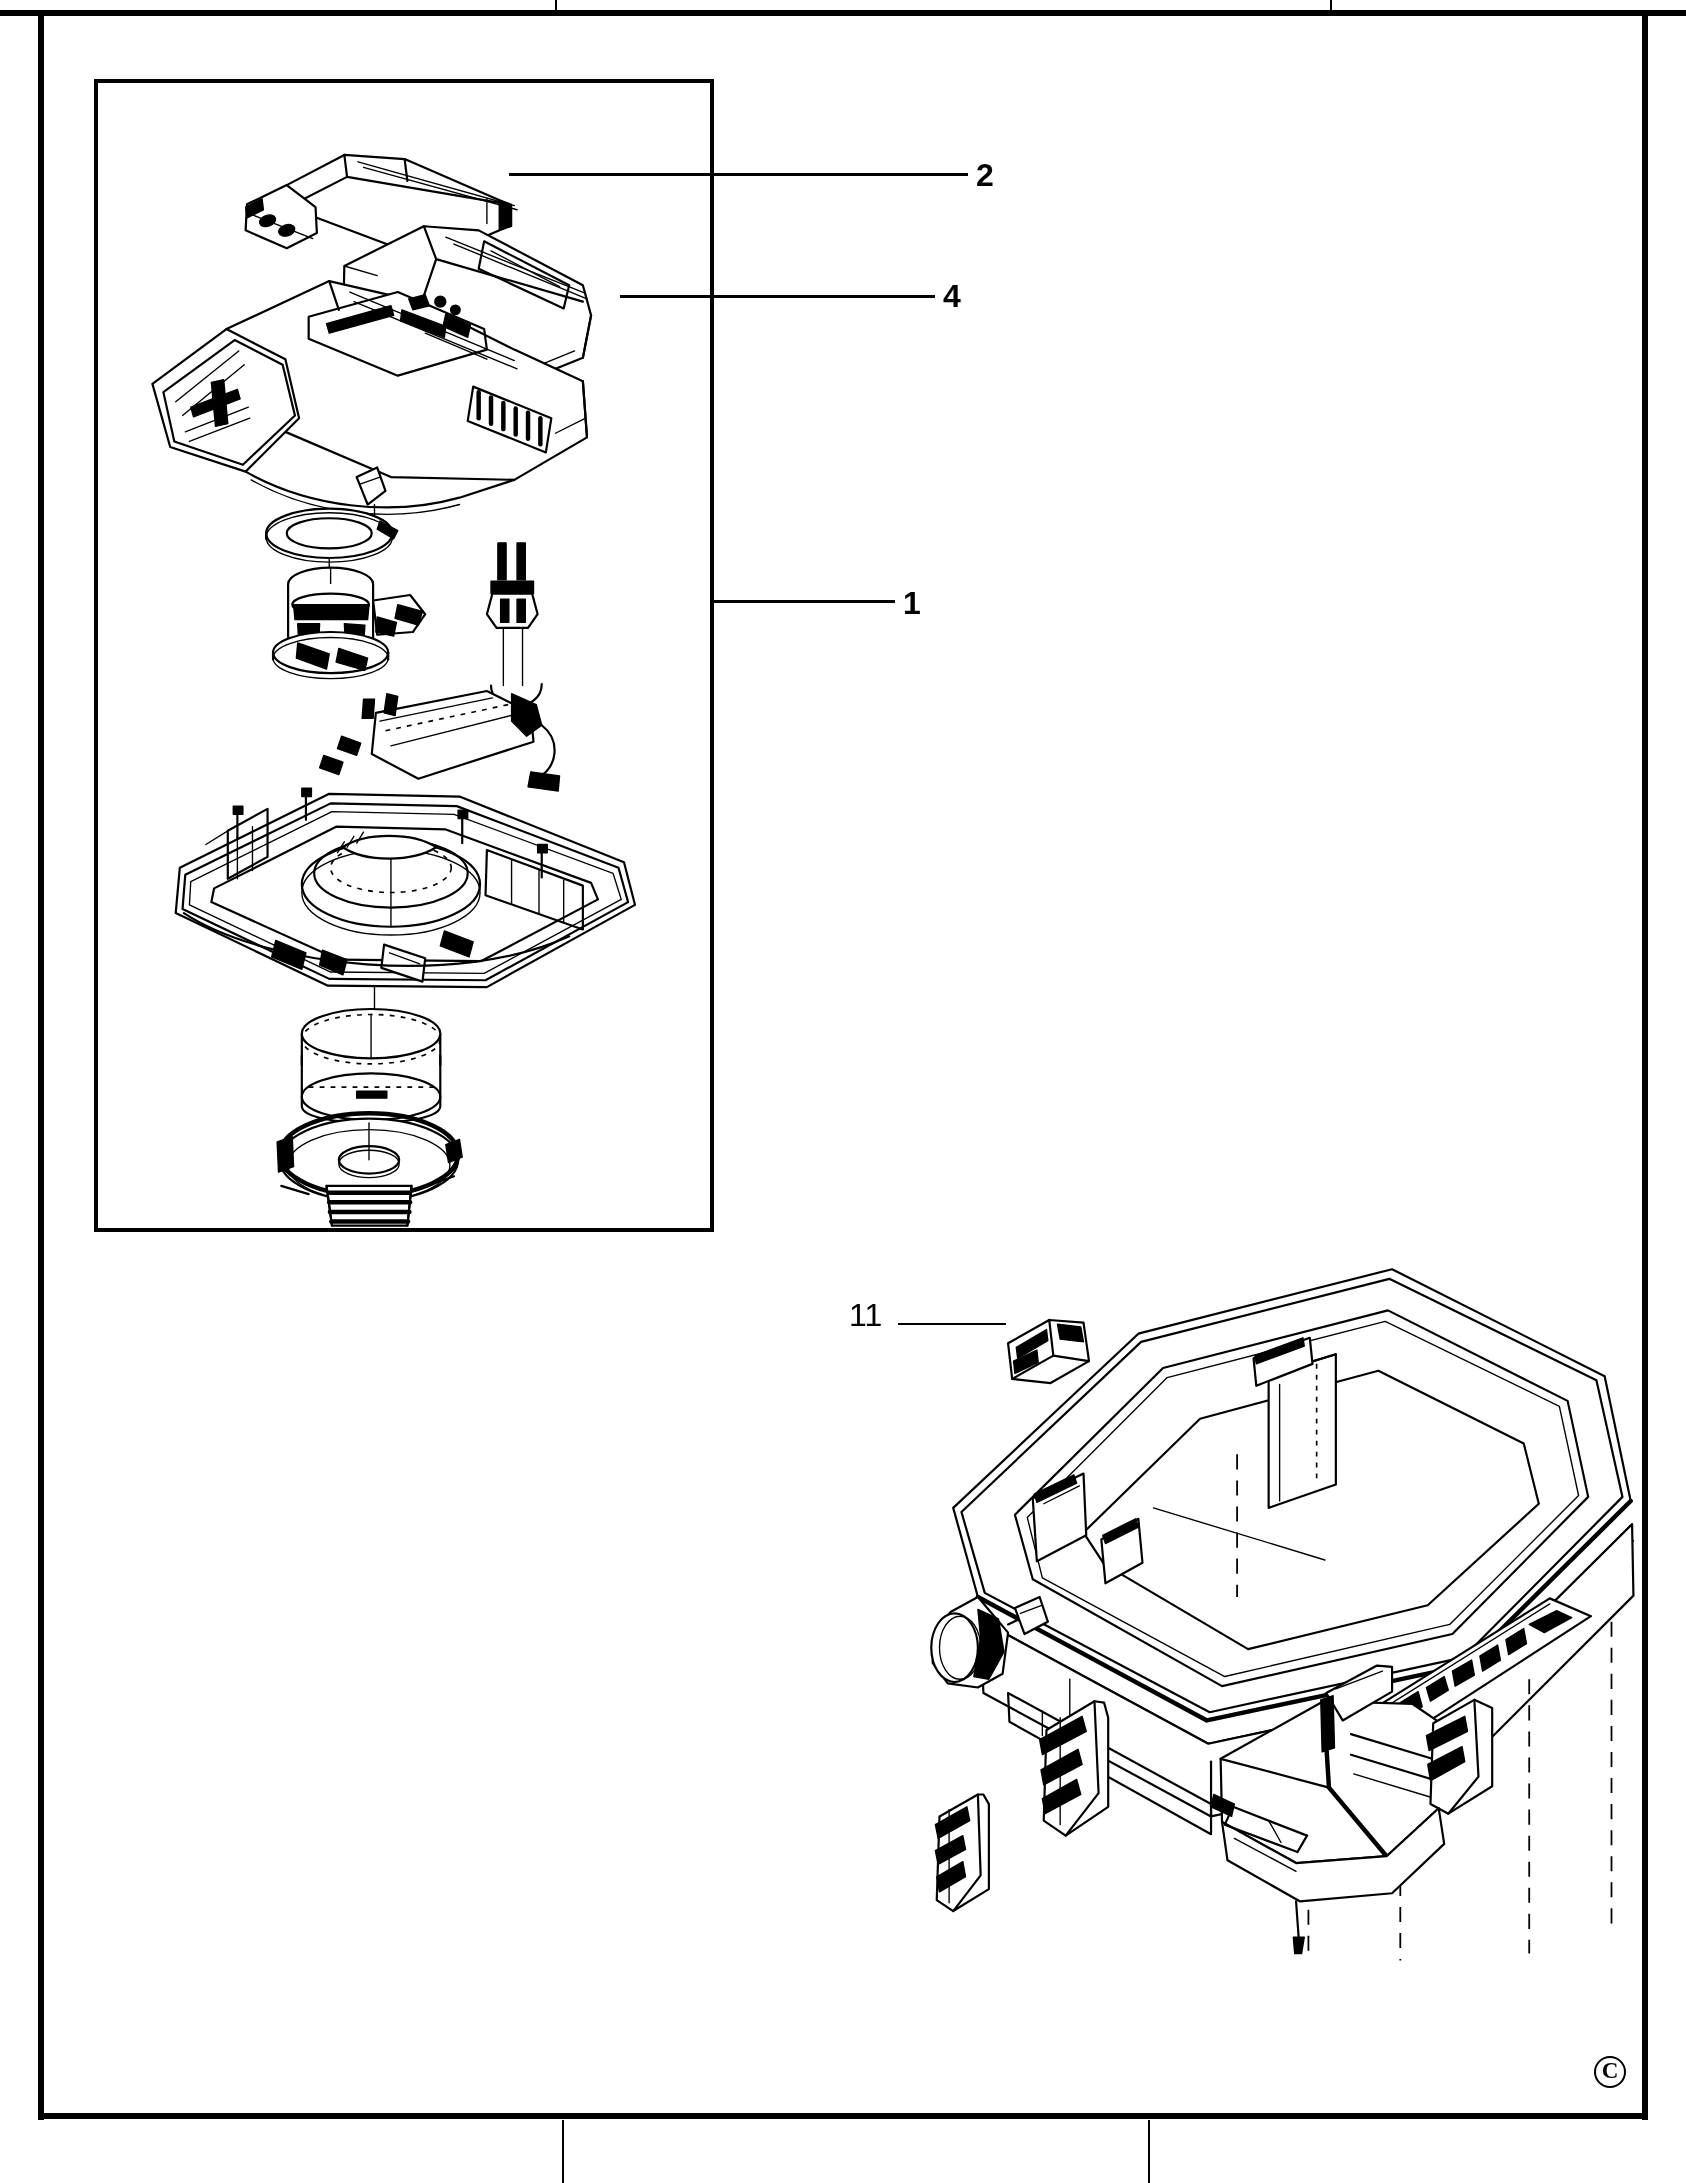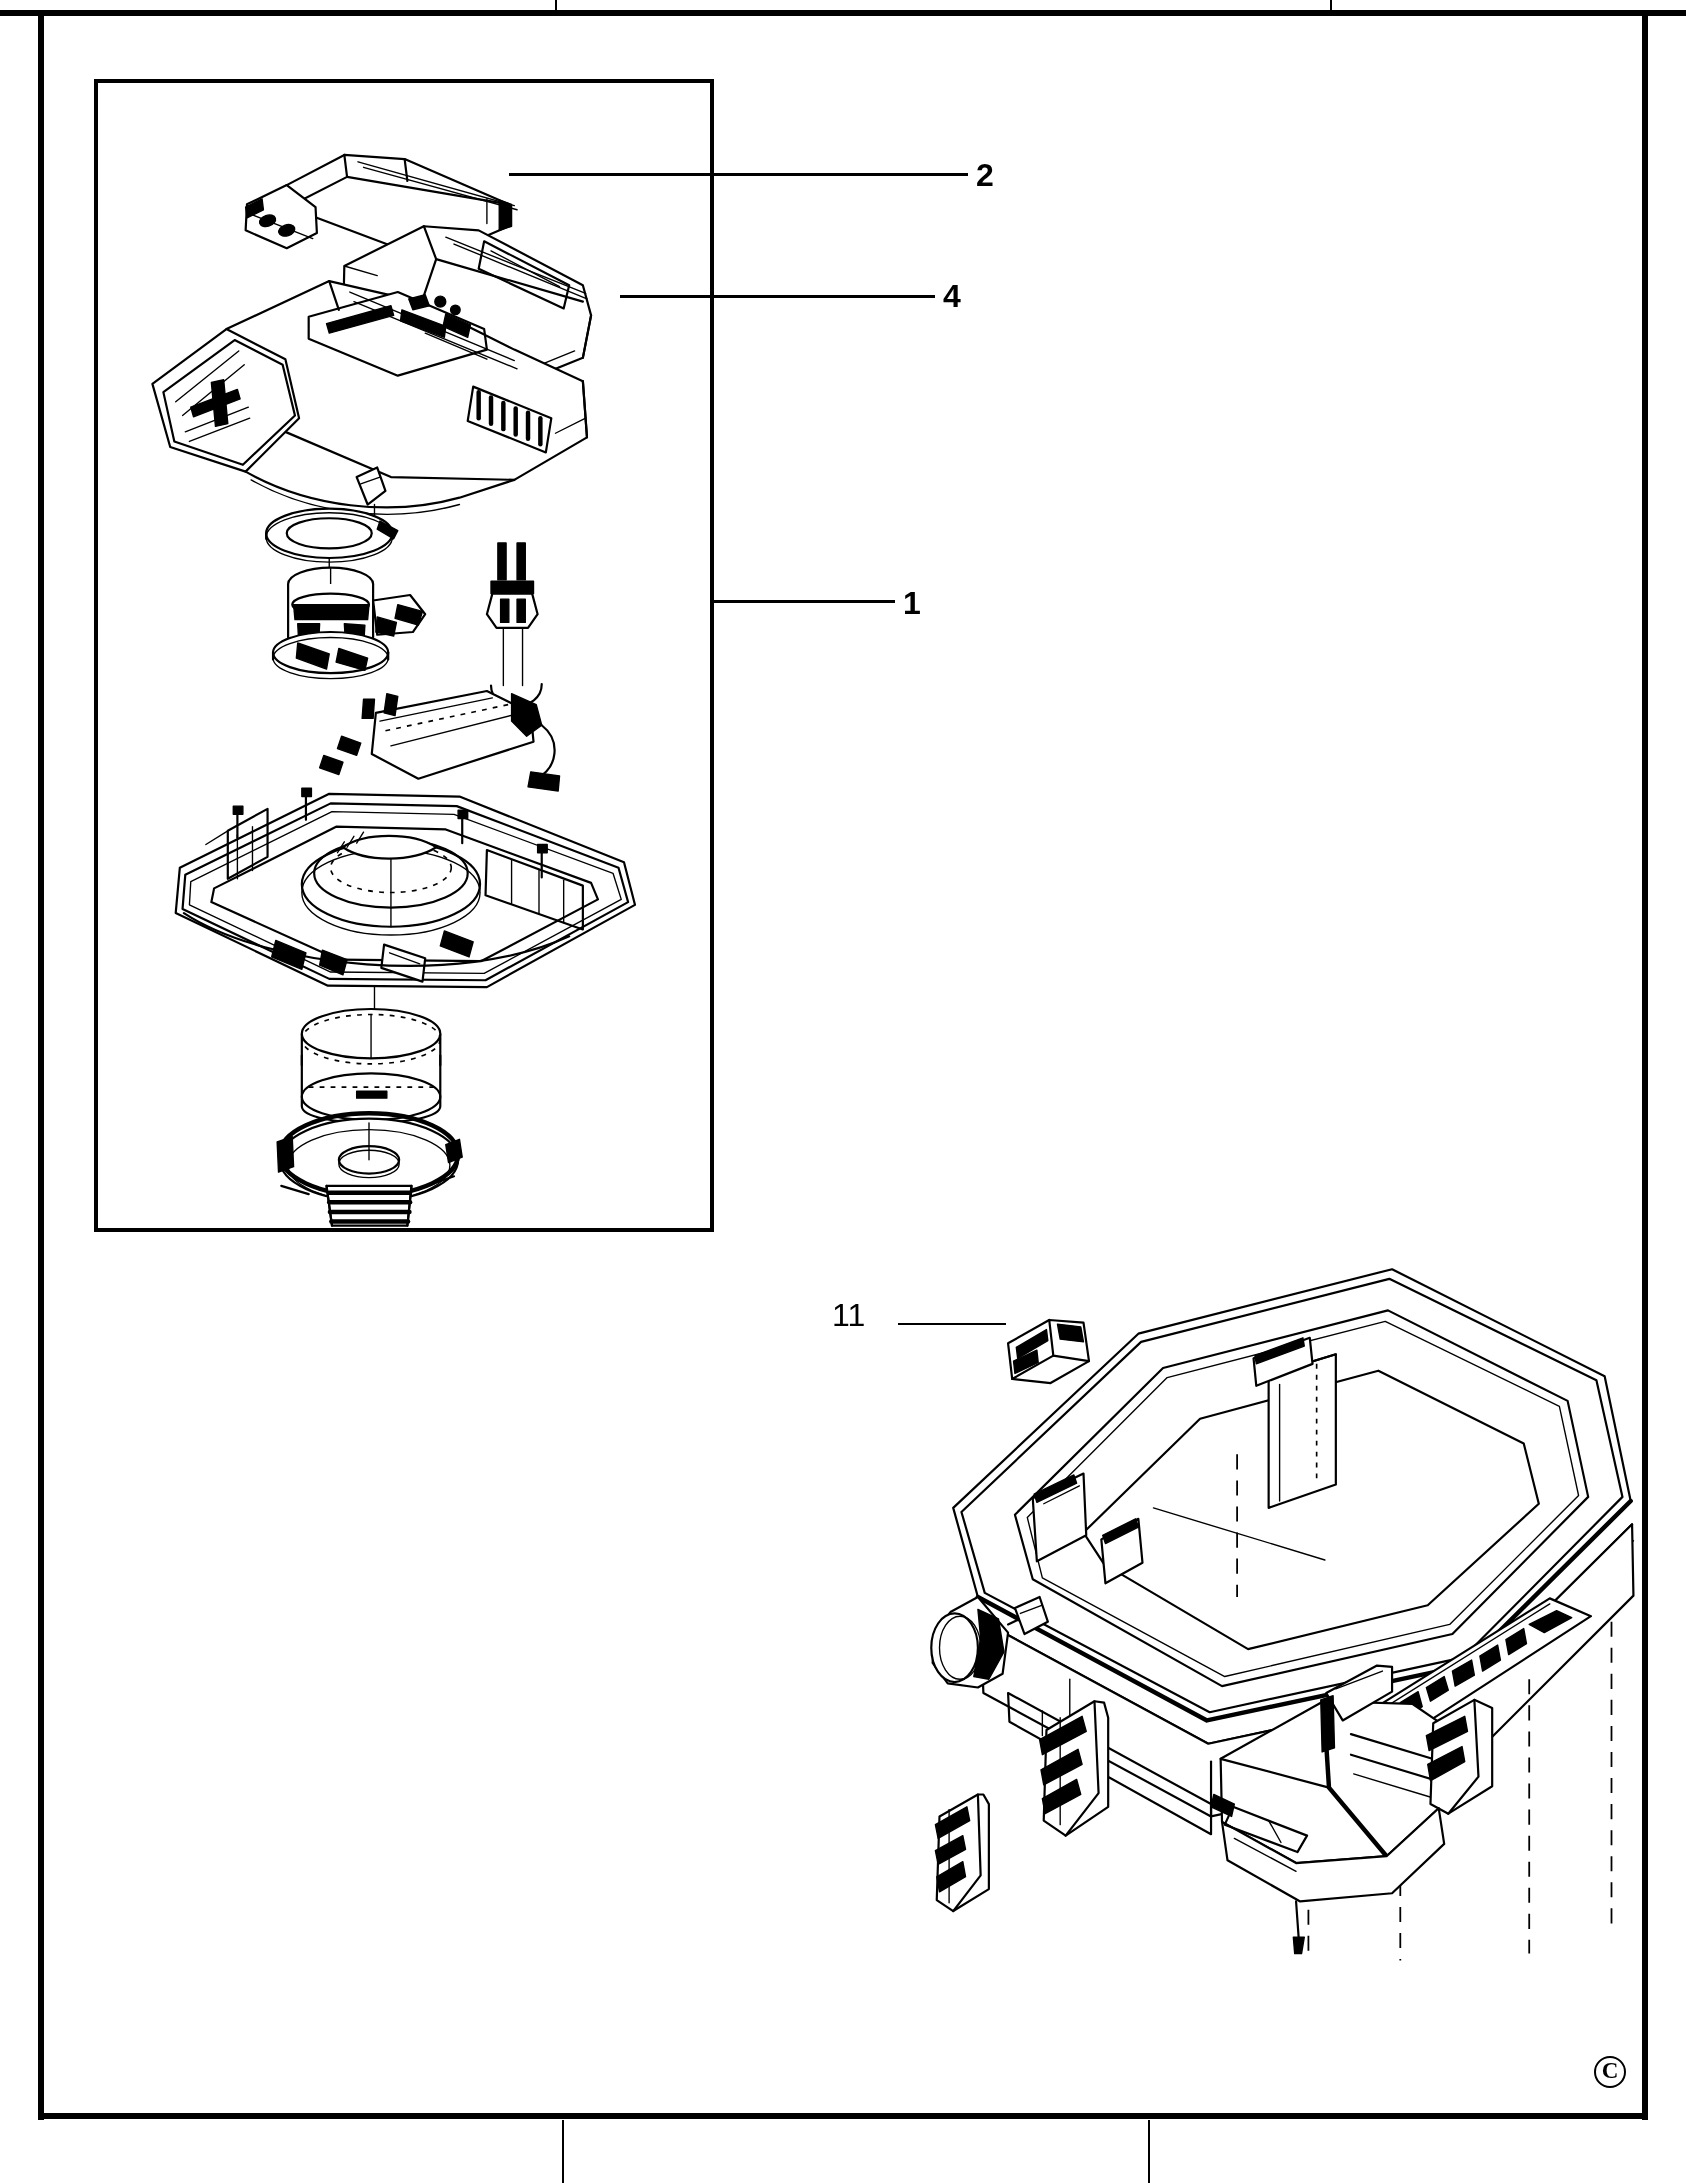--- a/index.html
+++ b/index.html
@@ -461,18 +461,18 @@
   <div class="leader" id="leader-2" style="left: 509px; top: 173px; width: 459px;"></div>
   <div class="callout" id="label-2" style="left: 976px; top: 159px;">2</div>
 
   <div class="leader" id="leader-4" style="left: 620px; top: 295px; width: 315px;"></div>
   <div class="callout" id="label-4" style="left: 943px; top: 280px;">4</div>
 
   <div class="leader" id="leader-1" style="left: 714px; top: 600px; width: 181px;"></div>
   <div class="callout" id="label-1" style="left: 903px; top: 587px;">1</div>
 
   <div class="leader-thin" id="leader-11" style="left: 898px; top: 1323px; width: 108px;"></div>
-  <div class="callout light" id="label-11" style="left: 832px; top: 1299px; text-align: right;">11</div>
+  <div class="callout light" id="label-11" style="left: 849px; top: 1299px; text-align: right;">11</div>
 
   <div id="copyright">C</div>
 
 </div>
 
 
 </body></html>

